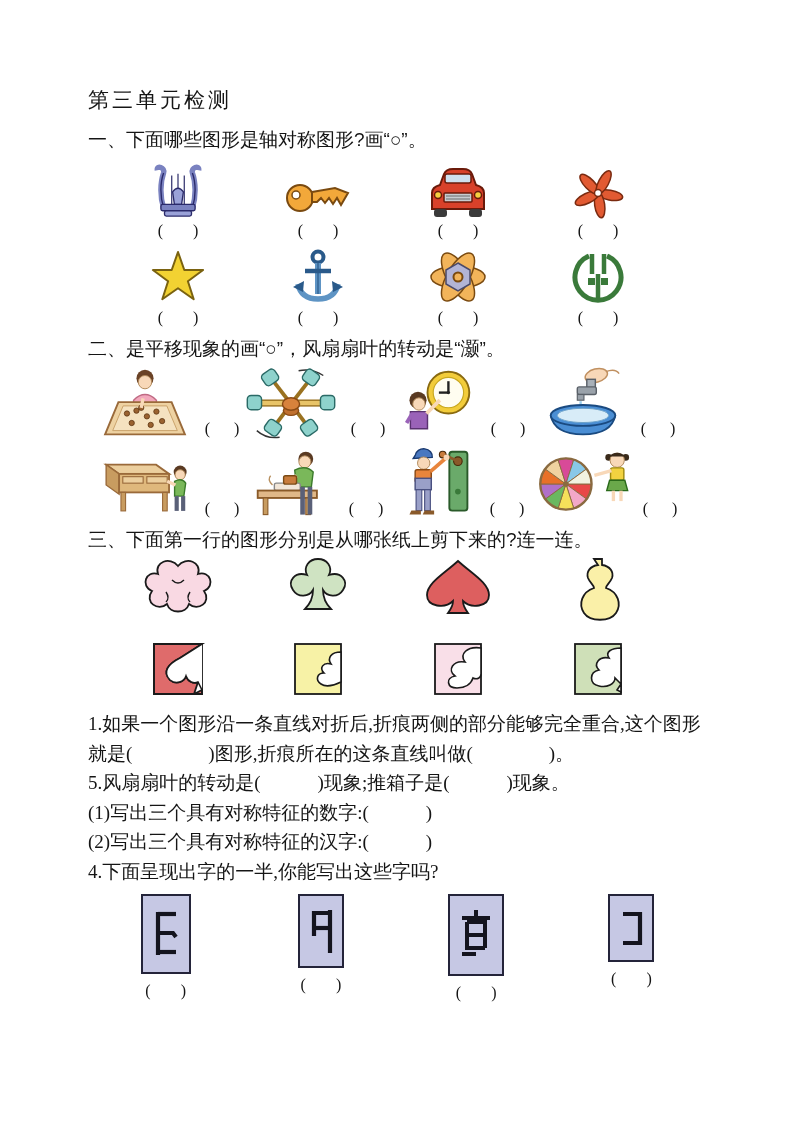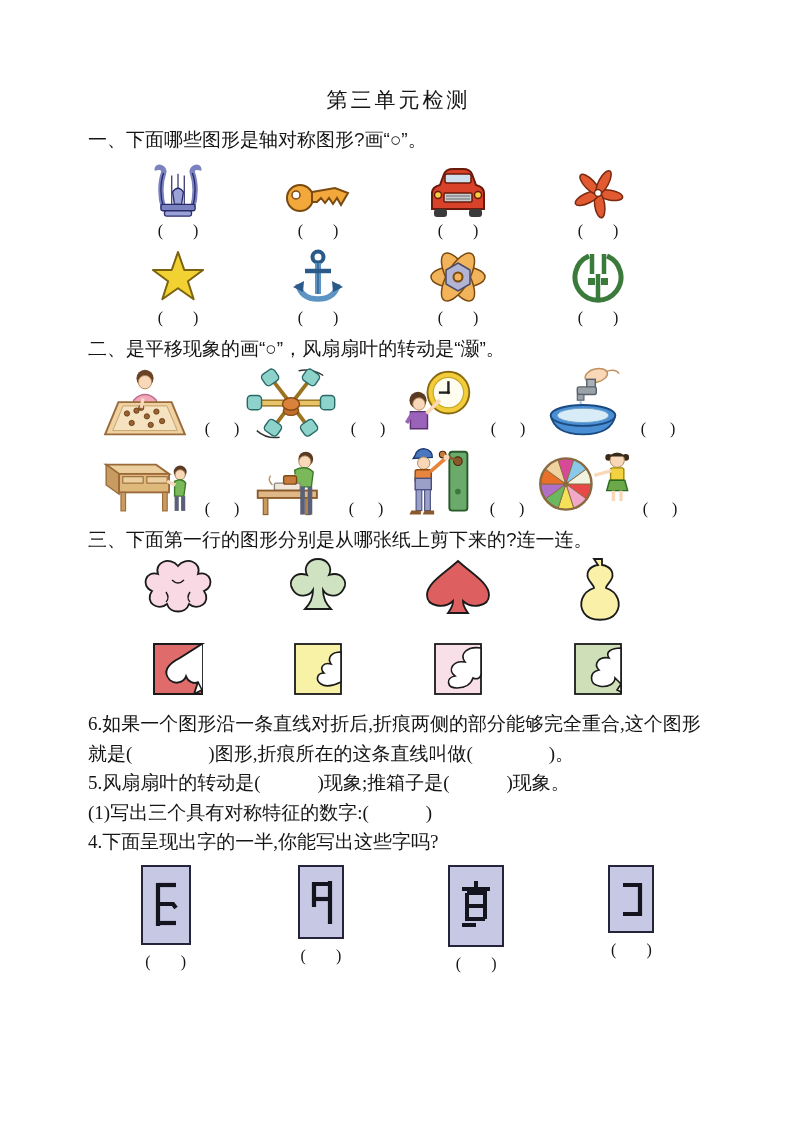--- a/index.html
+++ b/index.html
@@ -1,18 +1,18 @@
 <!DOCTYPE html>
 <html><head>
 <meta charset="utf-8">
 <style>
   html,body{margin:0;padding:0;background:#ffffff;}
   body{width:793px;height:1122px;font-family:"Liberation Serif",serif;color:#151515;overflow:hidden;}
   .page{padding:86px 84px 0 88px;}
-  .title{text-align:center;font-size:21px;font-weight:400;letter-spacing:3px;margin:0 0 12px 0;}
+  .title{text-align:left;font-size:21px;font-weight:400;letter-spacing:3px;margin:0 0 12px 0;}
   .sec-heading{font-family:"Liberation Sans",sans-serif;font-weight:400;font-size:19px;margin:4px 0 4px 0;line-height:27px;}
   
   .grid4{display:grid;grid-template-columns:repeat(4,140px);margin-left:20px;justify-items:center;}
   .cell{display:flex;flex-direction:column;align-items:center;justify-content:flex-end;}
   .cell-row{display:flex;align-items:flex-end;gap:10px;}
   .pr{display:inline-flex;gap:30px;font-size:16px;line-height:18px;margin:3px 0 4px 0;font-family:"Liberation Serif",serif;}
   .pr i{font-style:normal;}
   .pr.small{gap:24px;}
   .icon-box{height:62px;display:flex;align-items:flex-end;justify-content:center;}
   .scene-box{height:76px;display:flex;align-items:flex-end;justify-content:center;}
@@ -452,23 +452,24 @@
 
     <span class="shape-box">
       <svg width="54" height="58" viewBox="0 0 54 58">
         <rect x="4" y="4" width="46" height="50" fill="#cfe0b8" stroke="#1a1a1a" stroke-width="1.8"></rect>
         <path d="M50,8 C40,8 34,12 38,18 C28,16 22,24 28,30 C18,32 18,44 28,46 C36,48 44,44 44,38 L50,44 L46,50 L50,52 Z" fill="#ffffff" stroke="#1a1a1a" stroke-width="1.6"></path>
       </svg>
     </span>
   </div>
 
 
-  <p class="q">6.如果一个图形沿一条直线对折后,折痕两侧的部分能够完全重合,这个图形就是(　　　　)图形,折痕所在的这条直线叫做(　　　　)。</p>
+  <p class="q">1.如果一个图形沿一条直线对折后,折痕两侧的部分能够完全重合,这个图形就是(　　　　)图形,折痕所在的这条直线叫做(　　　　)。</p>
   <p class="q">5.风扇扇叶的转动是(　　　)现象;推箱子是(　　　)现象。</p>
   <p class="q">(1)写出三个具有对称特征的数字:(　　　)</p>
+  <p class="q">(2)写出三个具有对称特征的汉字:(　　　)</p>
   <p class="q">4.下面呈现出字的一半,你能写出这些字吗?</p>
 
   <div class="hc-grid">
     <div class="hc-cell">
       <span class="hc-box" style="width:46px;height:76px;">
         <svg width="34" height="54" viewBox="0 0 34 54">
           <g stroke="#14141e" stroke-width="4.2" fill="none">
             <path d="M9,5 V48"></path>
               <path d="M9,7 H27"></path>
               <path d="M9,26 H24 l3,4"></path>

